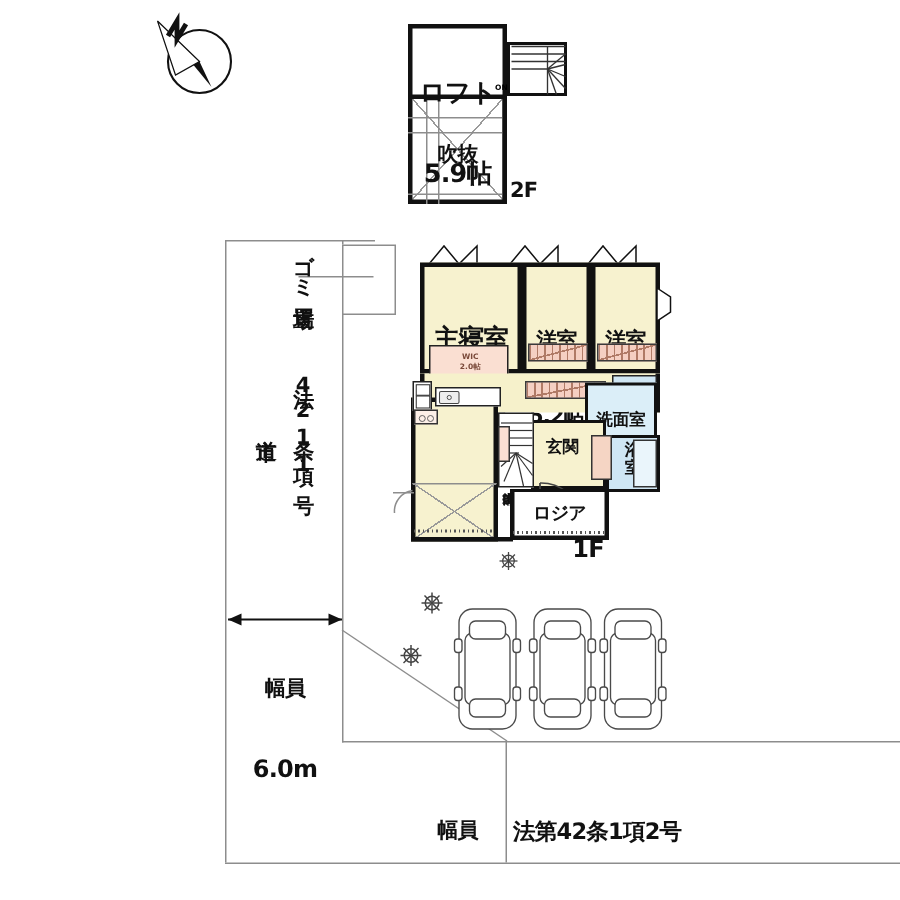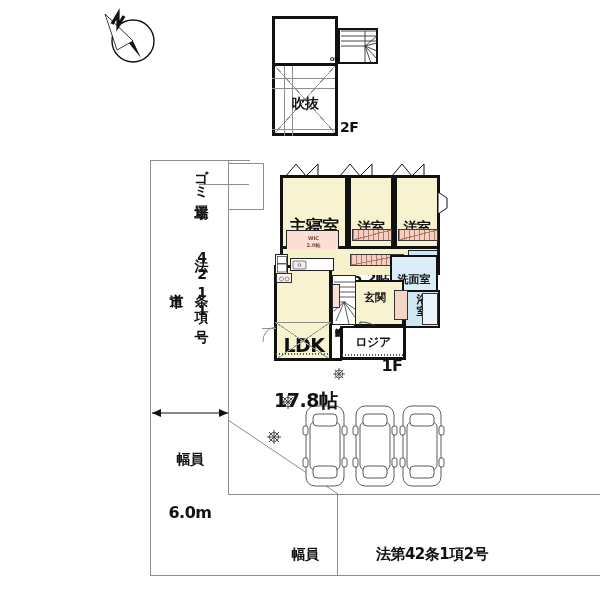--- a/index.html
+++ b/index.html
@@ -122,20 +122,24 @@
                 border-bottom:3px solid #111; box-sizing:border-box;"></div>
 
     <div class="abs thin-gray-v" style="left:16px; top:50px; height:70px;"></div>
     <div class="abs thin-gray-v" style="left:24px; top:50px; height:70px;"></div>
     <div class="abs thin-gray-h" style="left:4px; top:62px; width:66px;"></div>
     <div class="abs thin-gray-h" style="left:4px; top:72px; width:66px;"></div>
     <div class="abs thin-gray-h" style="left:4px; top:113px; width:66px;"></div>
 
     <div class="abs wall-v3" style="left:67px; top:48px; height:72px;"></div>
 
+    <div class="abs lbl" style="left:6px; top:4px; width:62px;">
+      <div class="lbl-big">ロフト</div>
+      <div class="lbl-big" style="margin-top:3px;">5.9帖</div>
+    </div>
     <div class="abs lbl-tiny" style="left:62px; top:40px;">ON</div>
 
     <div class="abs lbl lbl-med" style="left:6px; top:80px; width:62px;">吹抜</div>
 
     <div class="abs lbl lbl-med" style="left:72px; top:104px; width:30px; text-align:left;">2F</div>
   </div>
 
   <div class="abs thin-gray-v" style="left:150px; top:160px; height:415px;"></div>
   <div class="abs thin-gray-h" style="left:150px; top:575px; width:450px;"></div>
   <div class="abs thin-gray-h" style="left:150px; top:160px; width:100px;"></div>
@@ -169,21 +173,21 @@
     <svg width="112" height="76" viewBox="0 0 112 76">
       <line x1="0" y1="0" x2="110" y2="74" stroke="#8d8d8d" stroke-width="1"></line>
     </svg>
   </div>
 
   <div class="abs lbl" style="left:275px; top:513px; width:60px;">
     <div class="lbl-med">幅員</div>
     <div class="lbl-med" style="margin-top:5px; font-size:16px;">6.0m</div>
   </div>
   <div class="abs lbl" style="left:342px; top:513px; width:180px; text-align:left;">
-    <div class="lbl-med" style="font-size:15px;text-align:center;">法第42条1項2号</div>
+    <div class="lbl-med" style="font-size:15px;">法第42条1項2号</div>
     
   </div>
 
   <div class="abs" style="left:298px; top:400px; width:150px; height:92px;">
     <svg width="150" height="92" viewBox="0 0 150 92">
       <g fill="#ffffff" stroke="#4a4a4a" stroke-width="0.9">
 
         <rect x="8" y="6" width="38" height="80" rx="9"></rect>
         <rect x="12" y="22" width="30" height="48" rx="5"></rect>
         <rect x="15" y="14" width="24" height="12" rx="4"></rect>
@@ -349,24 +353,20 @@
           <line x1="10" y1="25" x2="2" y2="44"></line>
           <line x1="10" y1="25" x2="0" y2="34"></line>
         </g>
       </svg>
     </div>
     <div class="abs fl-pink" style="left:70px; top:122px; width:8px; height:24px; border:1px solid #333; box-sizing:border-box;"></div>
     <div class="abs lbl-tiny" style="left:62px; top:106px; color:#2a6a2a;">UP</div>
 
     <div class="abs room fl-cream" style="left:12px; top:103px; width:58px; height:96px;
                 border:3px solid #111; box-sizing:border-box;"></div>
-    <div class="abs lbl" style="left:12px; top:140px; width:60px;">
-      <div class="lbl-big" style="font-size:19px;">LDK</div>
-      <div class="lbl-big" style="margin-top:2px; font-size:19px;">17.8帖</div>
-    </div>
 
     <div class="abs" style="left:13px; top:92px; width:13px; height:20px;
                 background:#fff; border:1.3px solid #222; box-sizing:border-box;">
       <svg width="10" height="17" viewBox="0 0 10 17" style="margin:0.5px;">
         <rect x="0.5" y="0.5" width="9" height="7" fill="none" stroke="#333" stroke-width="0.7"></rect>
         <rect x="0.5" y="8" width="9" height="8" fill="none" stroke="#333" stroke-width="0.7"></rect>
       </svg>
     </div>
 
     <div class="abs" style="left:28px; top:96px; width:44px; height:13px;

